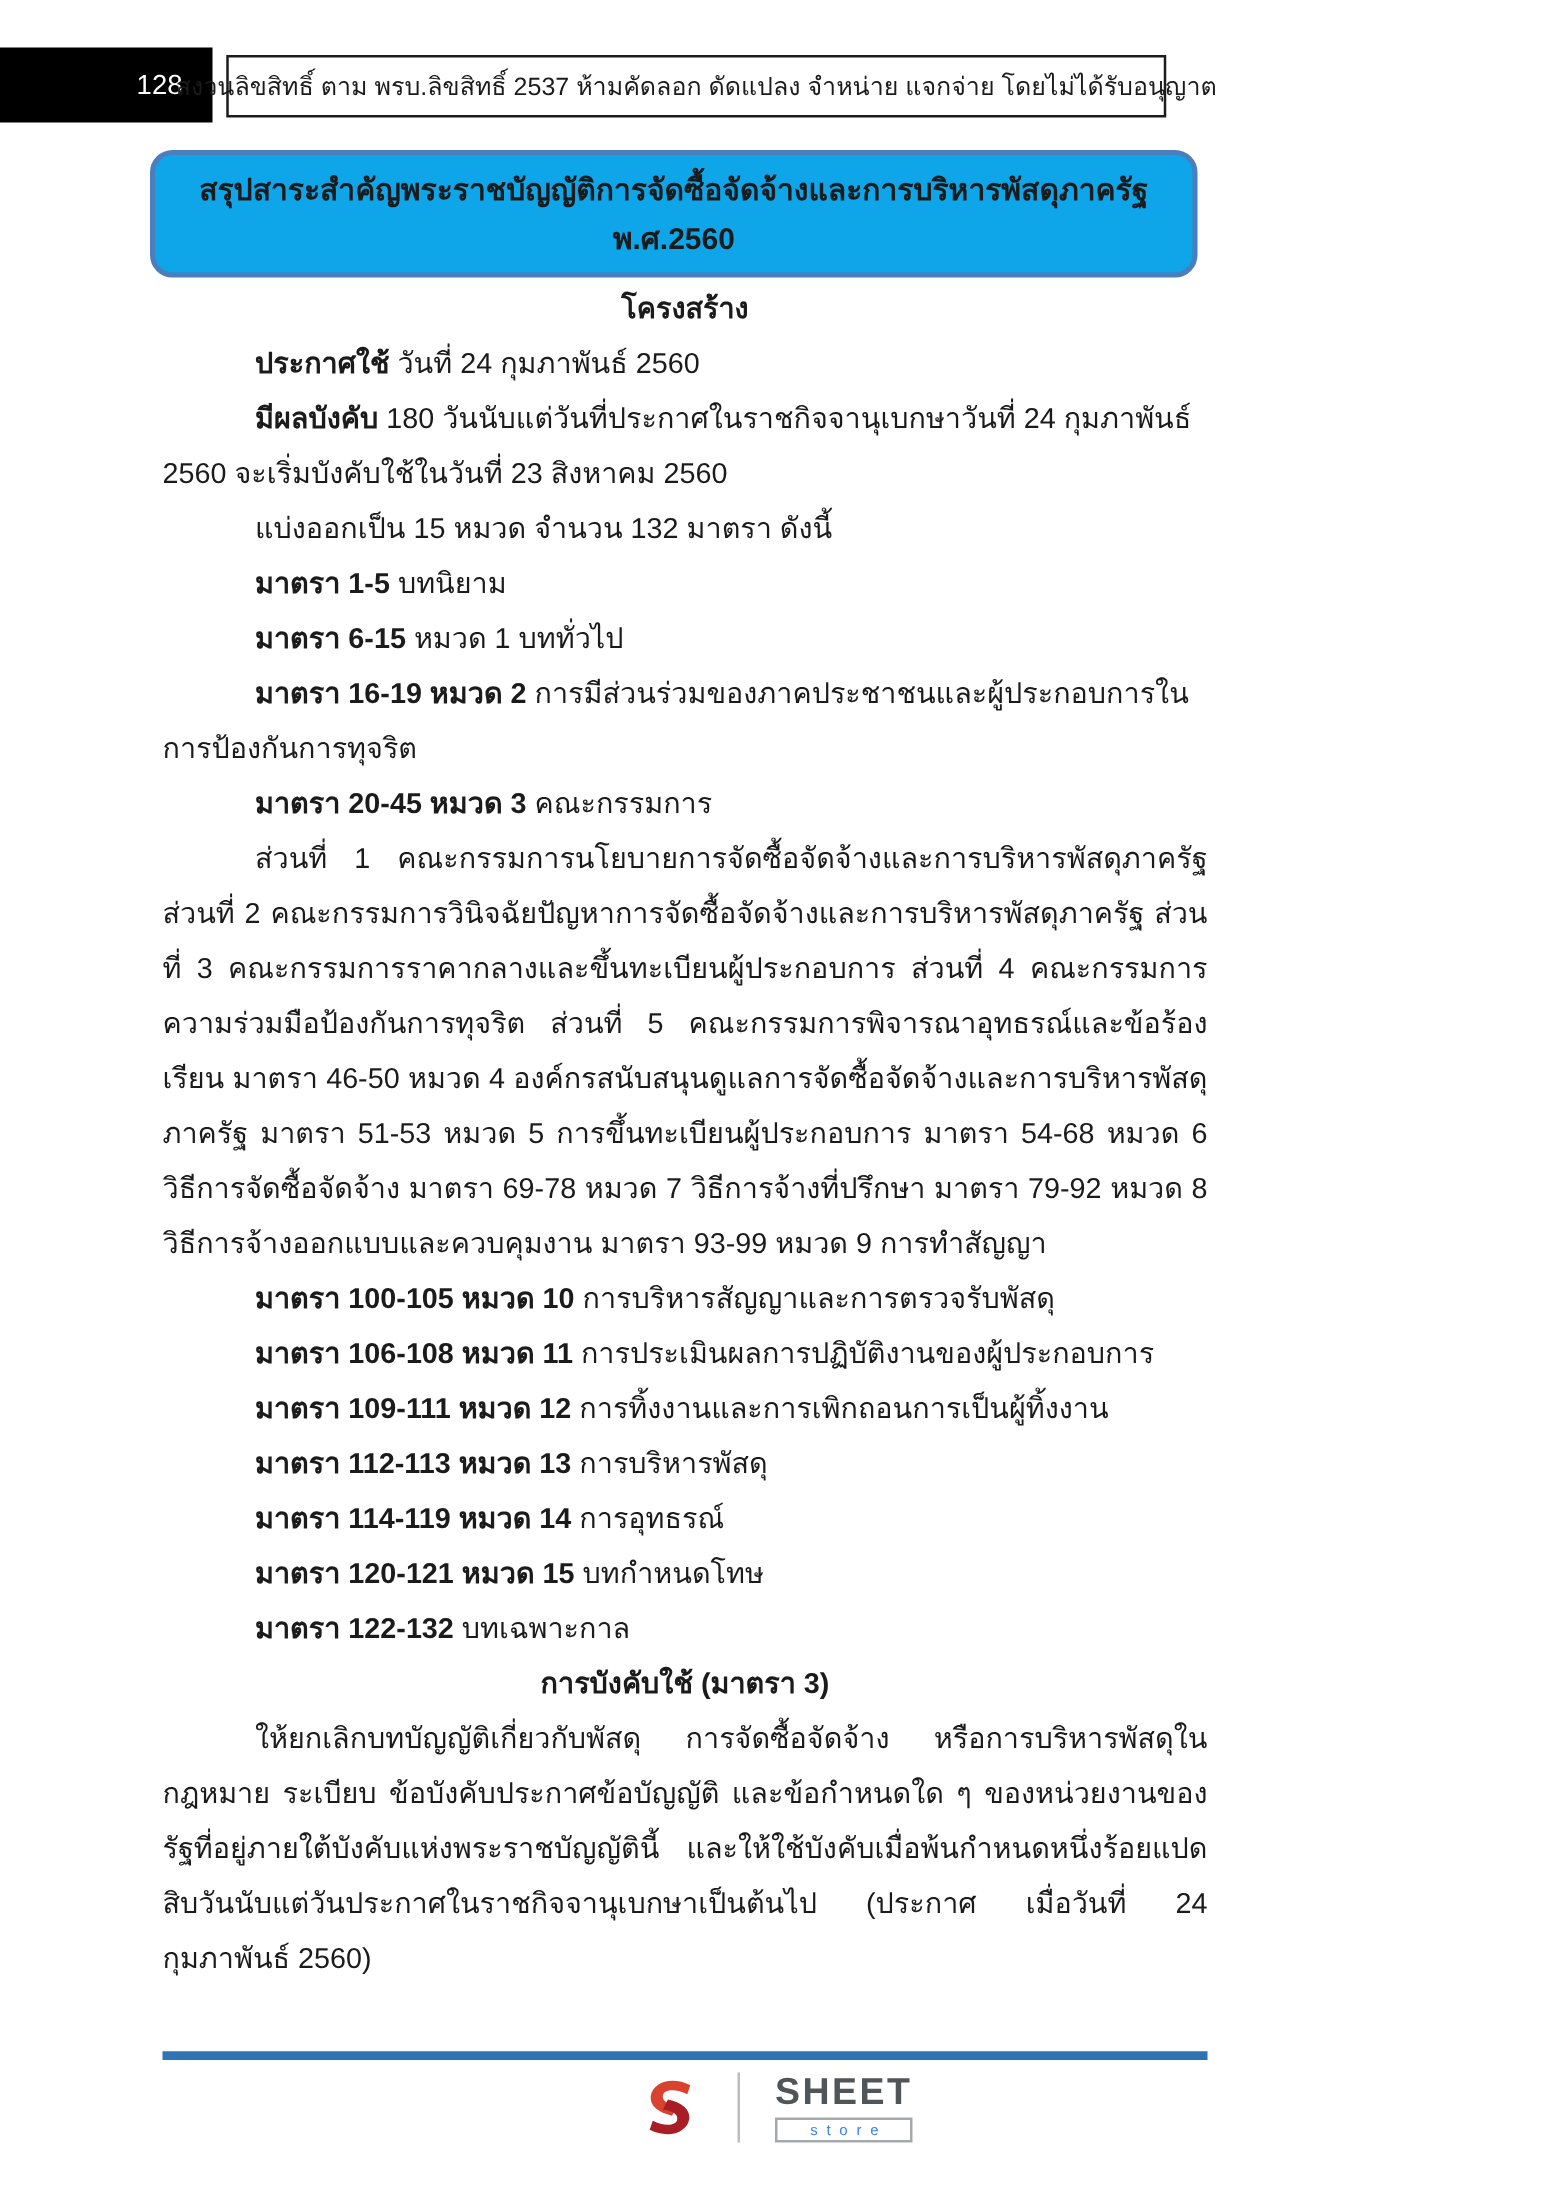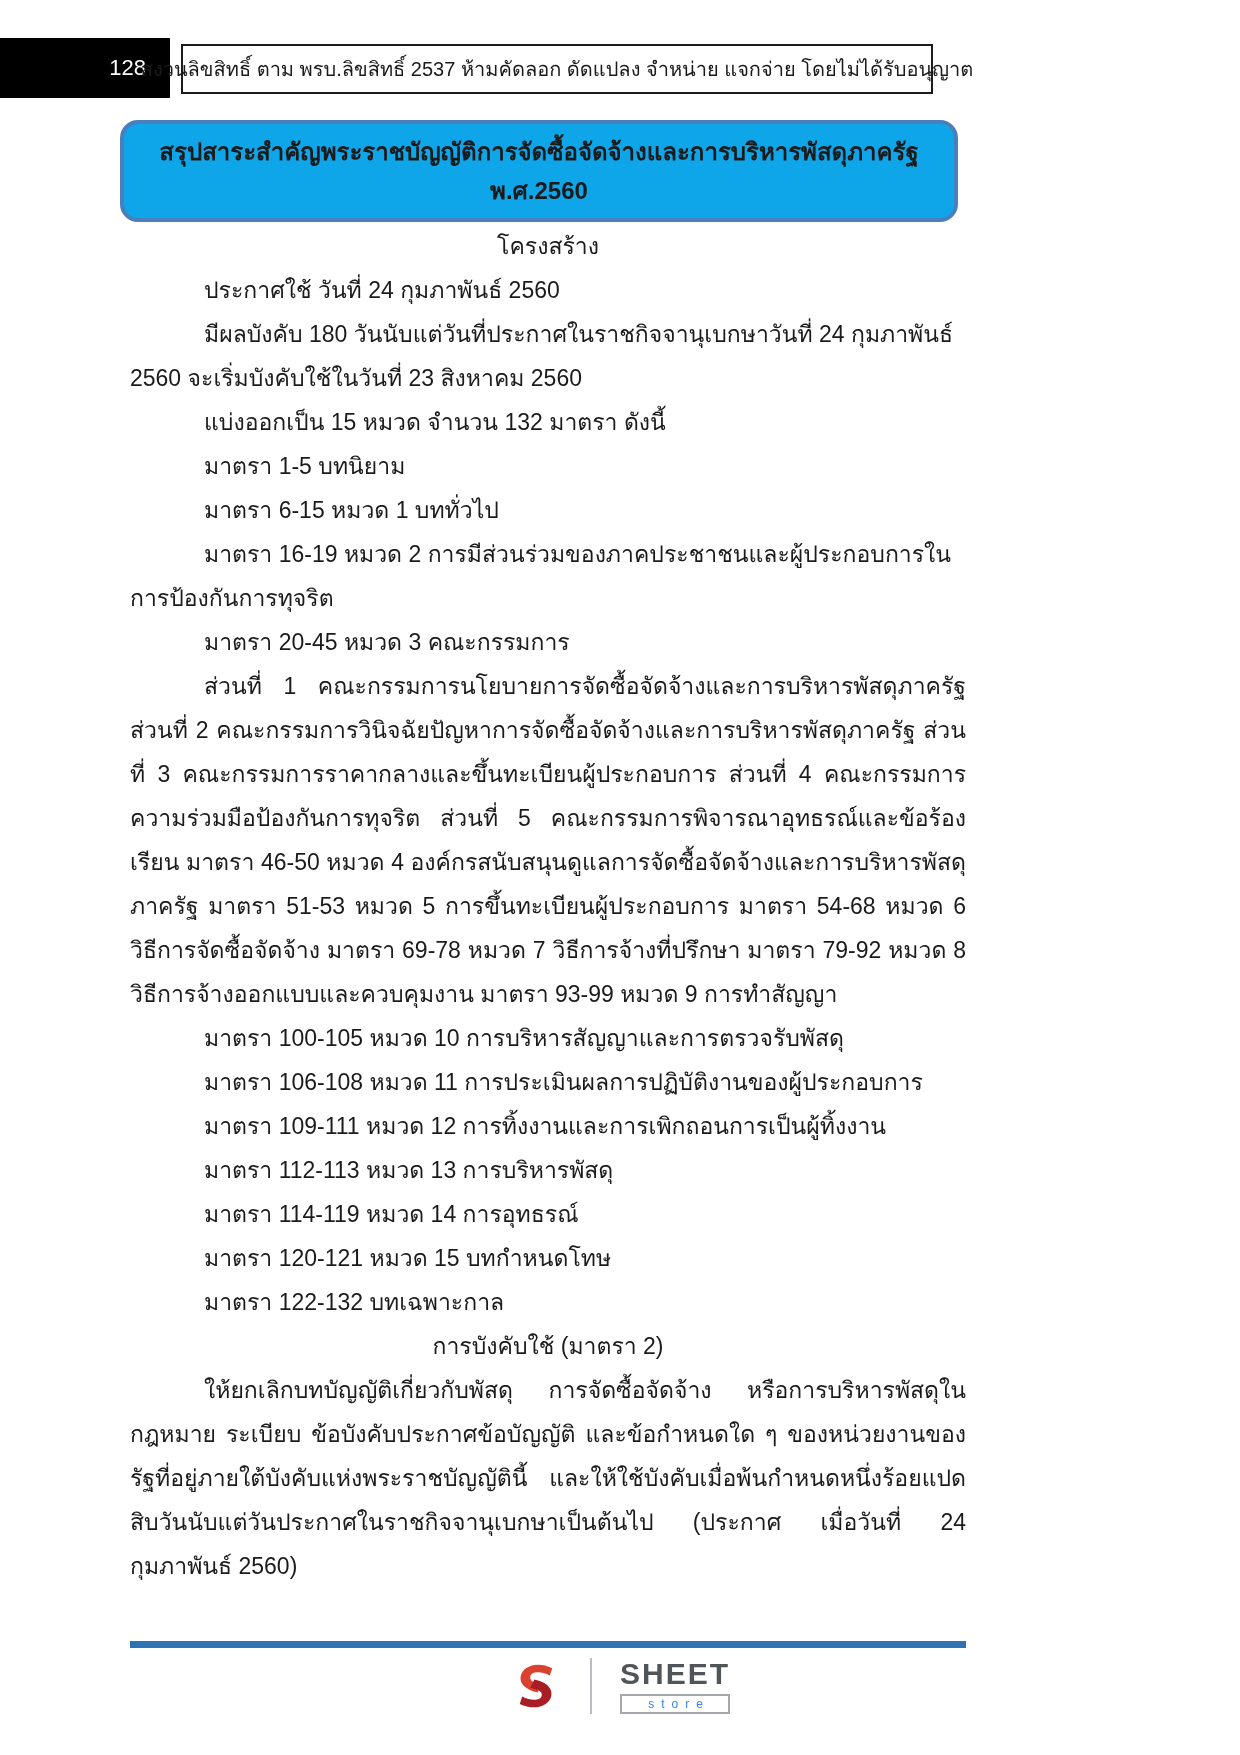--- a/index.html
+++ b/index.html
@@ -26,21 +26,21 @@
     font-weight:bold;font-size:24px;padding:8px 28px;background:#0ea5e9;
   }
   
   .content{
     position:absolute;left:130px;top:224px;width:836px;
     font-size:23px;line-height:44px;
   }
   .center-head{margin:0;text-align:center;font-weight:bold;font-size:23px;}
   .para{margin:0;text-indent:74px;}
   .para.justify{text-align:justify;}
-  .para strong,.center-head{font-weight:normal;}
+  .para strong,.center-head{font-weight:bold;}
   
   .footer-rule{
     position:absolute;left:130px;top:1641px;width:836px;height:7px;background:#2e74b5;
   }
   .logo{
     position:absolute;left:0;top:1658px;width:1240px;
     display:flex;align-items:center;justify-content:center;gap:28px;
   }
   .logo-divider{width:2px;height:56px;background:#b9bdc1;}
   .logo-textcol{display:flex;flex-direction:column;align-items:stretch;}
@@ -95,21 +95,21 @@
     <p class="para"><strong>มาตรา 109-111 หมวด 12</strong><span> การทิ้งงานและการเพิกถอนการเป็นผู้ทิ้งงาน</span></p>
 
     <p class="para"><strong>มาตรา 112-113 หมวด 13</strong><span> การบริหารพัสดุ</span></p>
 
     <p class="para"><strong>มาตรา 114-119 หมวด 14</strong><span> การอุทธรณ์</span></p>
 
     <p class="para"><strong>มาตรา 120-121 หมวด 15</strong><span> บทกำหนดโทษ</span></p>
 
     <p class="para"><strong>มาตรา 122-132</strong><span> บทเฉพาะกาล</span></p>
 
-    <h2 class="center-head">การบังคับใช้ (มาตรา 2)</h2>
+    <h2 class="center-head">การบังคับใช้ (มาตรา 3)</h2>
 
     <p class="para justify">ให้ยกเลิกบทบัญญัติเกี่ยวกับพัสดุ การจัดซื้อจัดจ้าง หรือการบริหารพัสดุในกฎหมาย ระเบียบ ข้อบังคับประกาศข้อบัญญัติ และข้อกำหนดใด ๆ ของหน่วยงานของรัฐที่อยู่ภายใต้บังคับแห่งพระราชบัญญัตินี้ และให้ใช้บังคับเมื่อพ้นกำหนดหนึ่งร้อยแปดสิบวันนับแต่วันประกาศในราชกิจจานุเบกษาเป็นต้นไป (ประกาศ เมื่อวันที่ 24 กุมภาพันธ์ 2560)</p>
 
   </div>
 
   <div class="footer-rule"></div>
   <div class="logo">
     <svg width="52" height="52" viewBox="0 0 64 64" aria-hidden="true">
       <path d="M52 10 C34 1 15 7 13 21 C12 31 21 37 34 40 L39 30 C28 28 24 25 25 20 C26 14 38 13 49 19 Z" fill="#d8422f"></path>
       <path d="M12 54 C30 63 49 57 51 43 C52 33 43 27 30 24 L25 34 C36 36 40 39 39 44 C38 50 26 51 15 45 Z" fill="#a81e24"></path>

